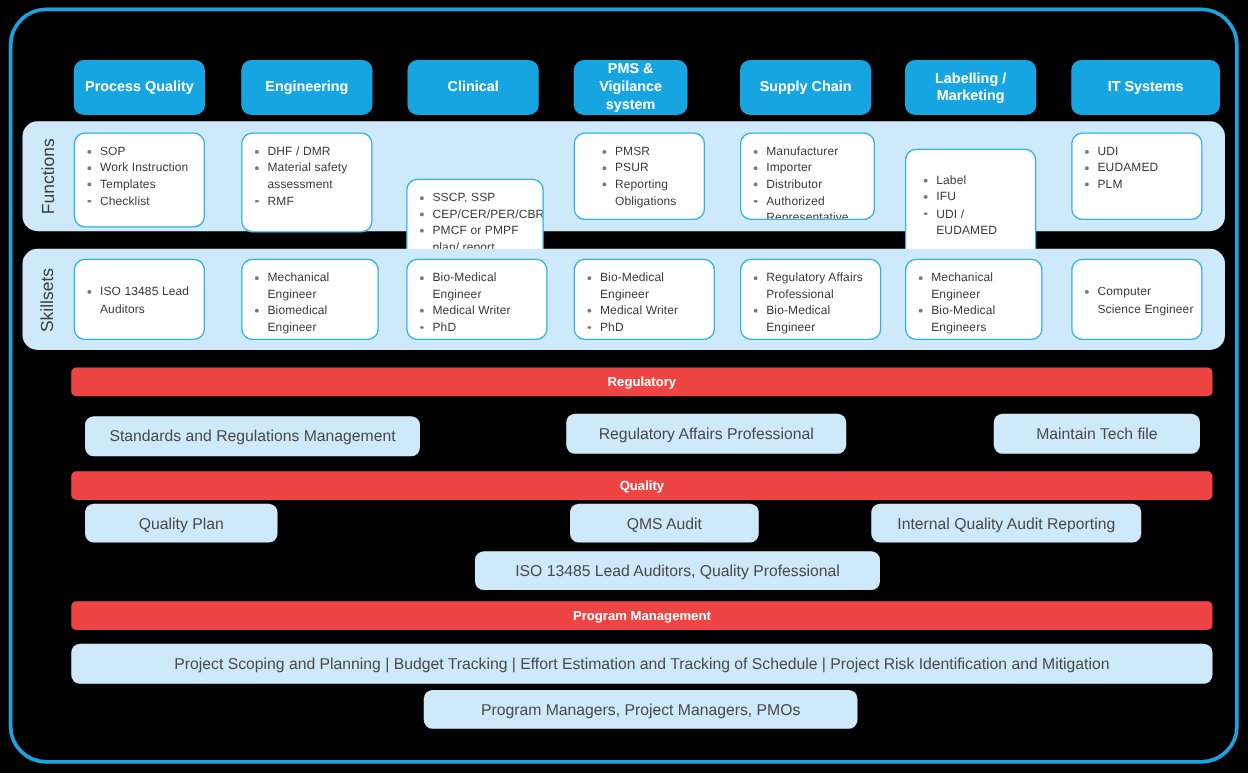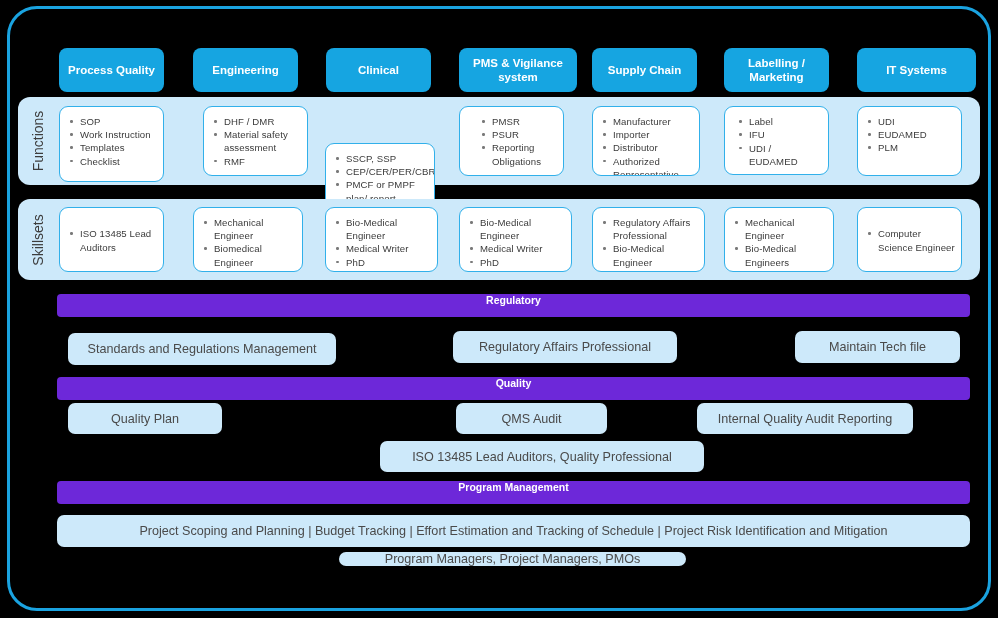--- a/index.html
+++ b/index.html
@@ -100,27 +100,27 @@
     border-radius: 50%;
     background: #7a7a7a;
   }
 
   
   .section-bar {
     position: absolute;
     left: 57px;
     width: 913px;
     height: 23px;
-    background: #6d28d9;
+    background: #ef4444;
     border-radius: 4px;
     color: #ffffff;
     font-size: 10.5px;
     font-weight: bold;
     display: flex;
-    align-items: flex-start;
+    align-items: center;
     justify-content: center;
   }
 
   
   .pill {
     position: absolute;
     background: #cde9fa;
     border-radius: 7px;
     color: #4a4a4a;
     font-size: 12.6px;
@@ -141,21 +141,21 @@
 
   <div class="col-head" style="left:59px;  width:105px;">
       <span>Process Quality</span>
     </div>
   <div class="col-head" style="left:193px; width:105px;">
       <span>Engineering</span>
     </div>
   <div class="col-head" style="left:326px; width:105px;">
       <span>Clinical</span>
     </div>
-  <div class="col-head" style="left:459px; width:118px;">
+  <div class="col-head" style="left:459px; width:91px;">
       <span>PMS &amp; Vigilance system</span>
     </div>
   <div class="col-head" style="left:592px; width:105px;">
       <span>Supply Chain</span>
     </div>
   <div class="col-head" style="left:724px; width:105px;">
       <span>Labelling / Marketing</span>
     </div>
   <div class="col-head" style="left:857px; width:119px;">
       <span>IT Systems</span>
@@ -168,21 +168,21 @@
 
     <div class="cell" style="left:41px;  top:9px;  width:105px; height:76px;">
       <ul>
         <li>SOP</li>
         <li>Work Instruction</li>
         <li>Templates</li>
         <li>Checklist</li>
       </ul>
     </div>
 
-    <div class="cell" style="left:185px; top:9px;  width:105px; height:70px;">
+    <div class="cell" style="left:175px; top:9px;  width:105px; height:80px;">
       <ul>
         <li>DHF / DMR</li>
         <li>Material safety assessment</li>
         <li>RMF</li>
       </ul>
     </div>
 
     <div class="cell" style="left:307px; top:9px;  width:110px; height:70px;margin-top:37px;">
       <ul>
         <li>SSCP, SSP</li>
@@ -201,21 +201,21 @@
 
     <div class="cell" style="left:574px; top:9px;  width:108px; height:70px;">
       <ul>
         <li>Manufacturer</li>
         <li>Importer</li>
         <li>Distributor</li>
         <li>Authorized Representative</li>
       </ul>
     </div>
 
-    <div class="cell vcenter" style="left:706px; top:9px; width:105px; height:69px;padding-left:12px;">
+    <div class="cell vcenter" style="left:706px; top:22px; width:105px; height:89px;padding-left:12px;">
       <ul>
         <li>Label</li>
         <li>IFU</li>
         <li>UDI / EUDAMED</li>
       </ul>
     </div>
 
     <div class="cell" style="left:839px; top:9px;  width:105px; height:70px;">
       <ul>
         <li>UDI</li>
@@ -312,17 +312,17 @@
   <div class="pill" style="left:380px; top:441px; width:324px; height:31px;">
     <span>ISO 13485 Lead Auditors, Quality Professional</span>
   </div>
 
   <div class="section-bar" style="top:481px;">
     <span>Program Management</span>
   </div>
   <div class="pill" style="left:57px;  top:515px; width:913px; height:32px;">
     <span>Project Scoping and Planning | Budget Tracking | Effort Estimation and Tracking of Schedule | Project Risk Identification and Mitigation</span>
   </div>
-  <div class="pill" style="left:339px; top:552px; width:347px; height:14px;">
+  <div class="pill" style="left:339px; top:552px; width:347px; height:31px;">
     <span>Program Managers, Project Managers, PMOs</span>
   </div>
 
 </div>
 
 </body></html>

